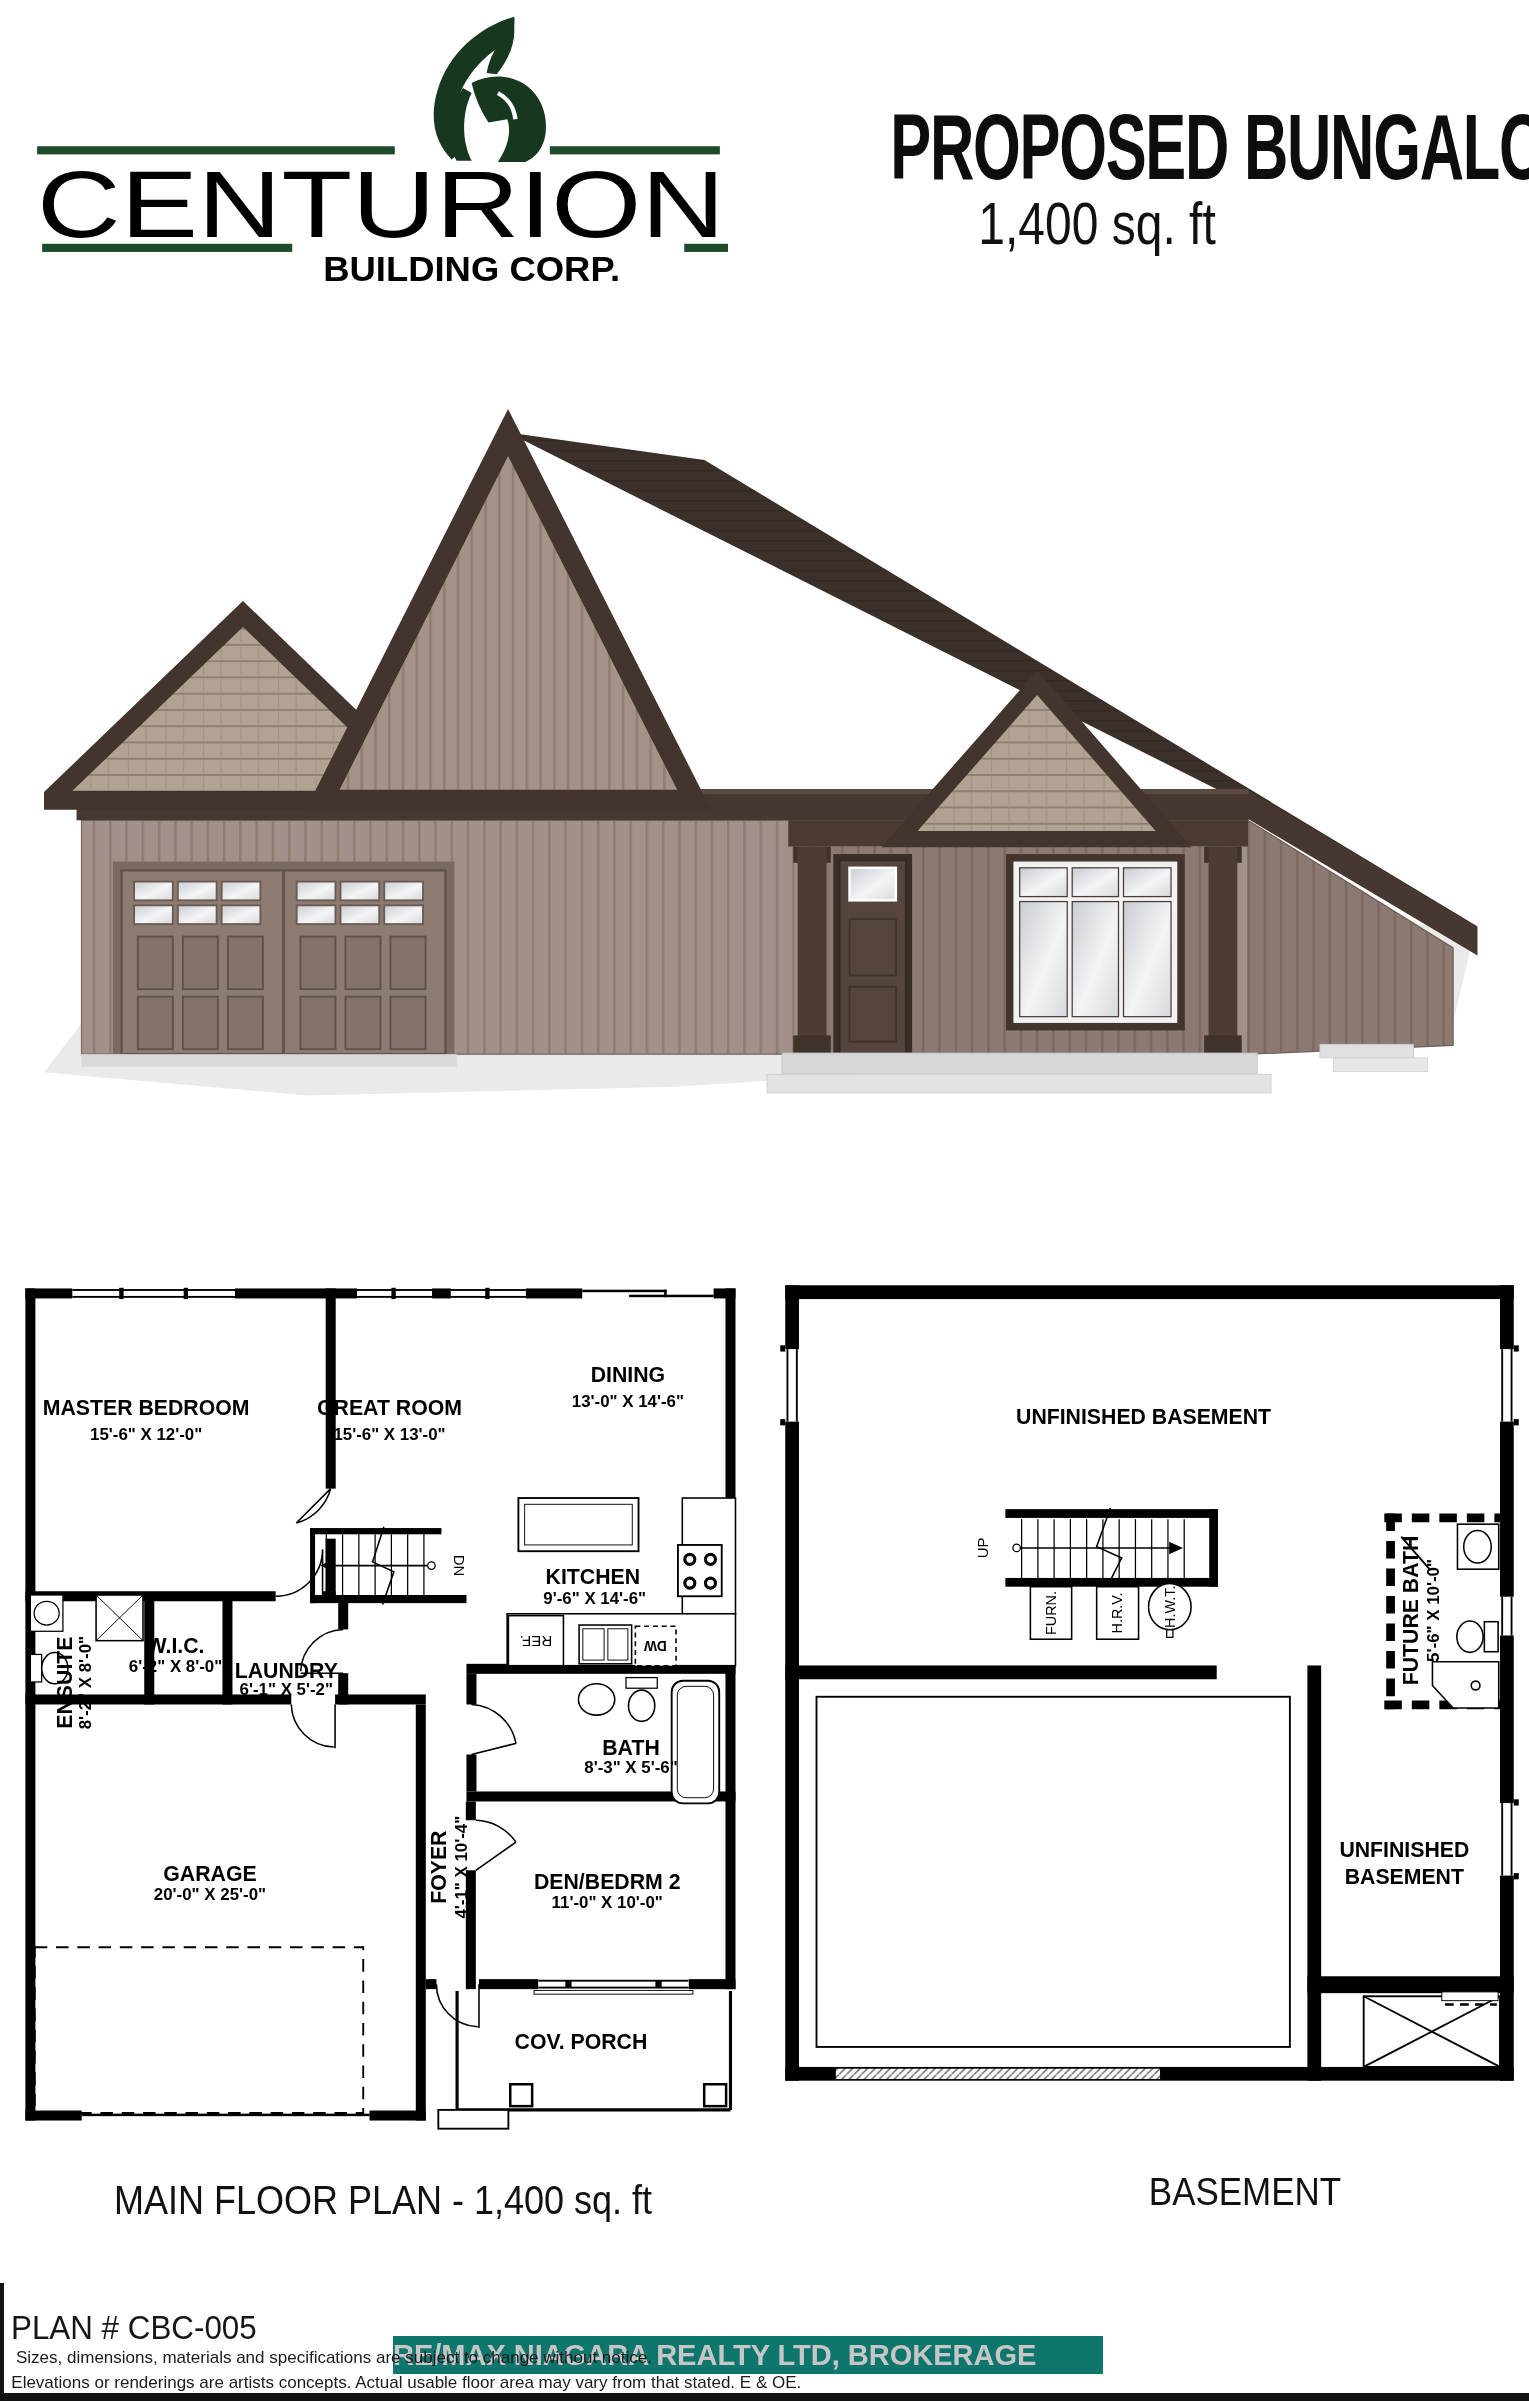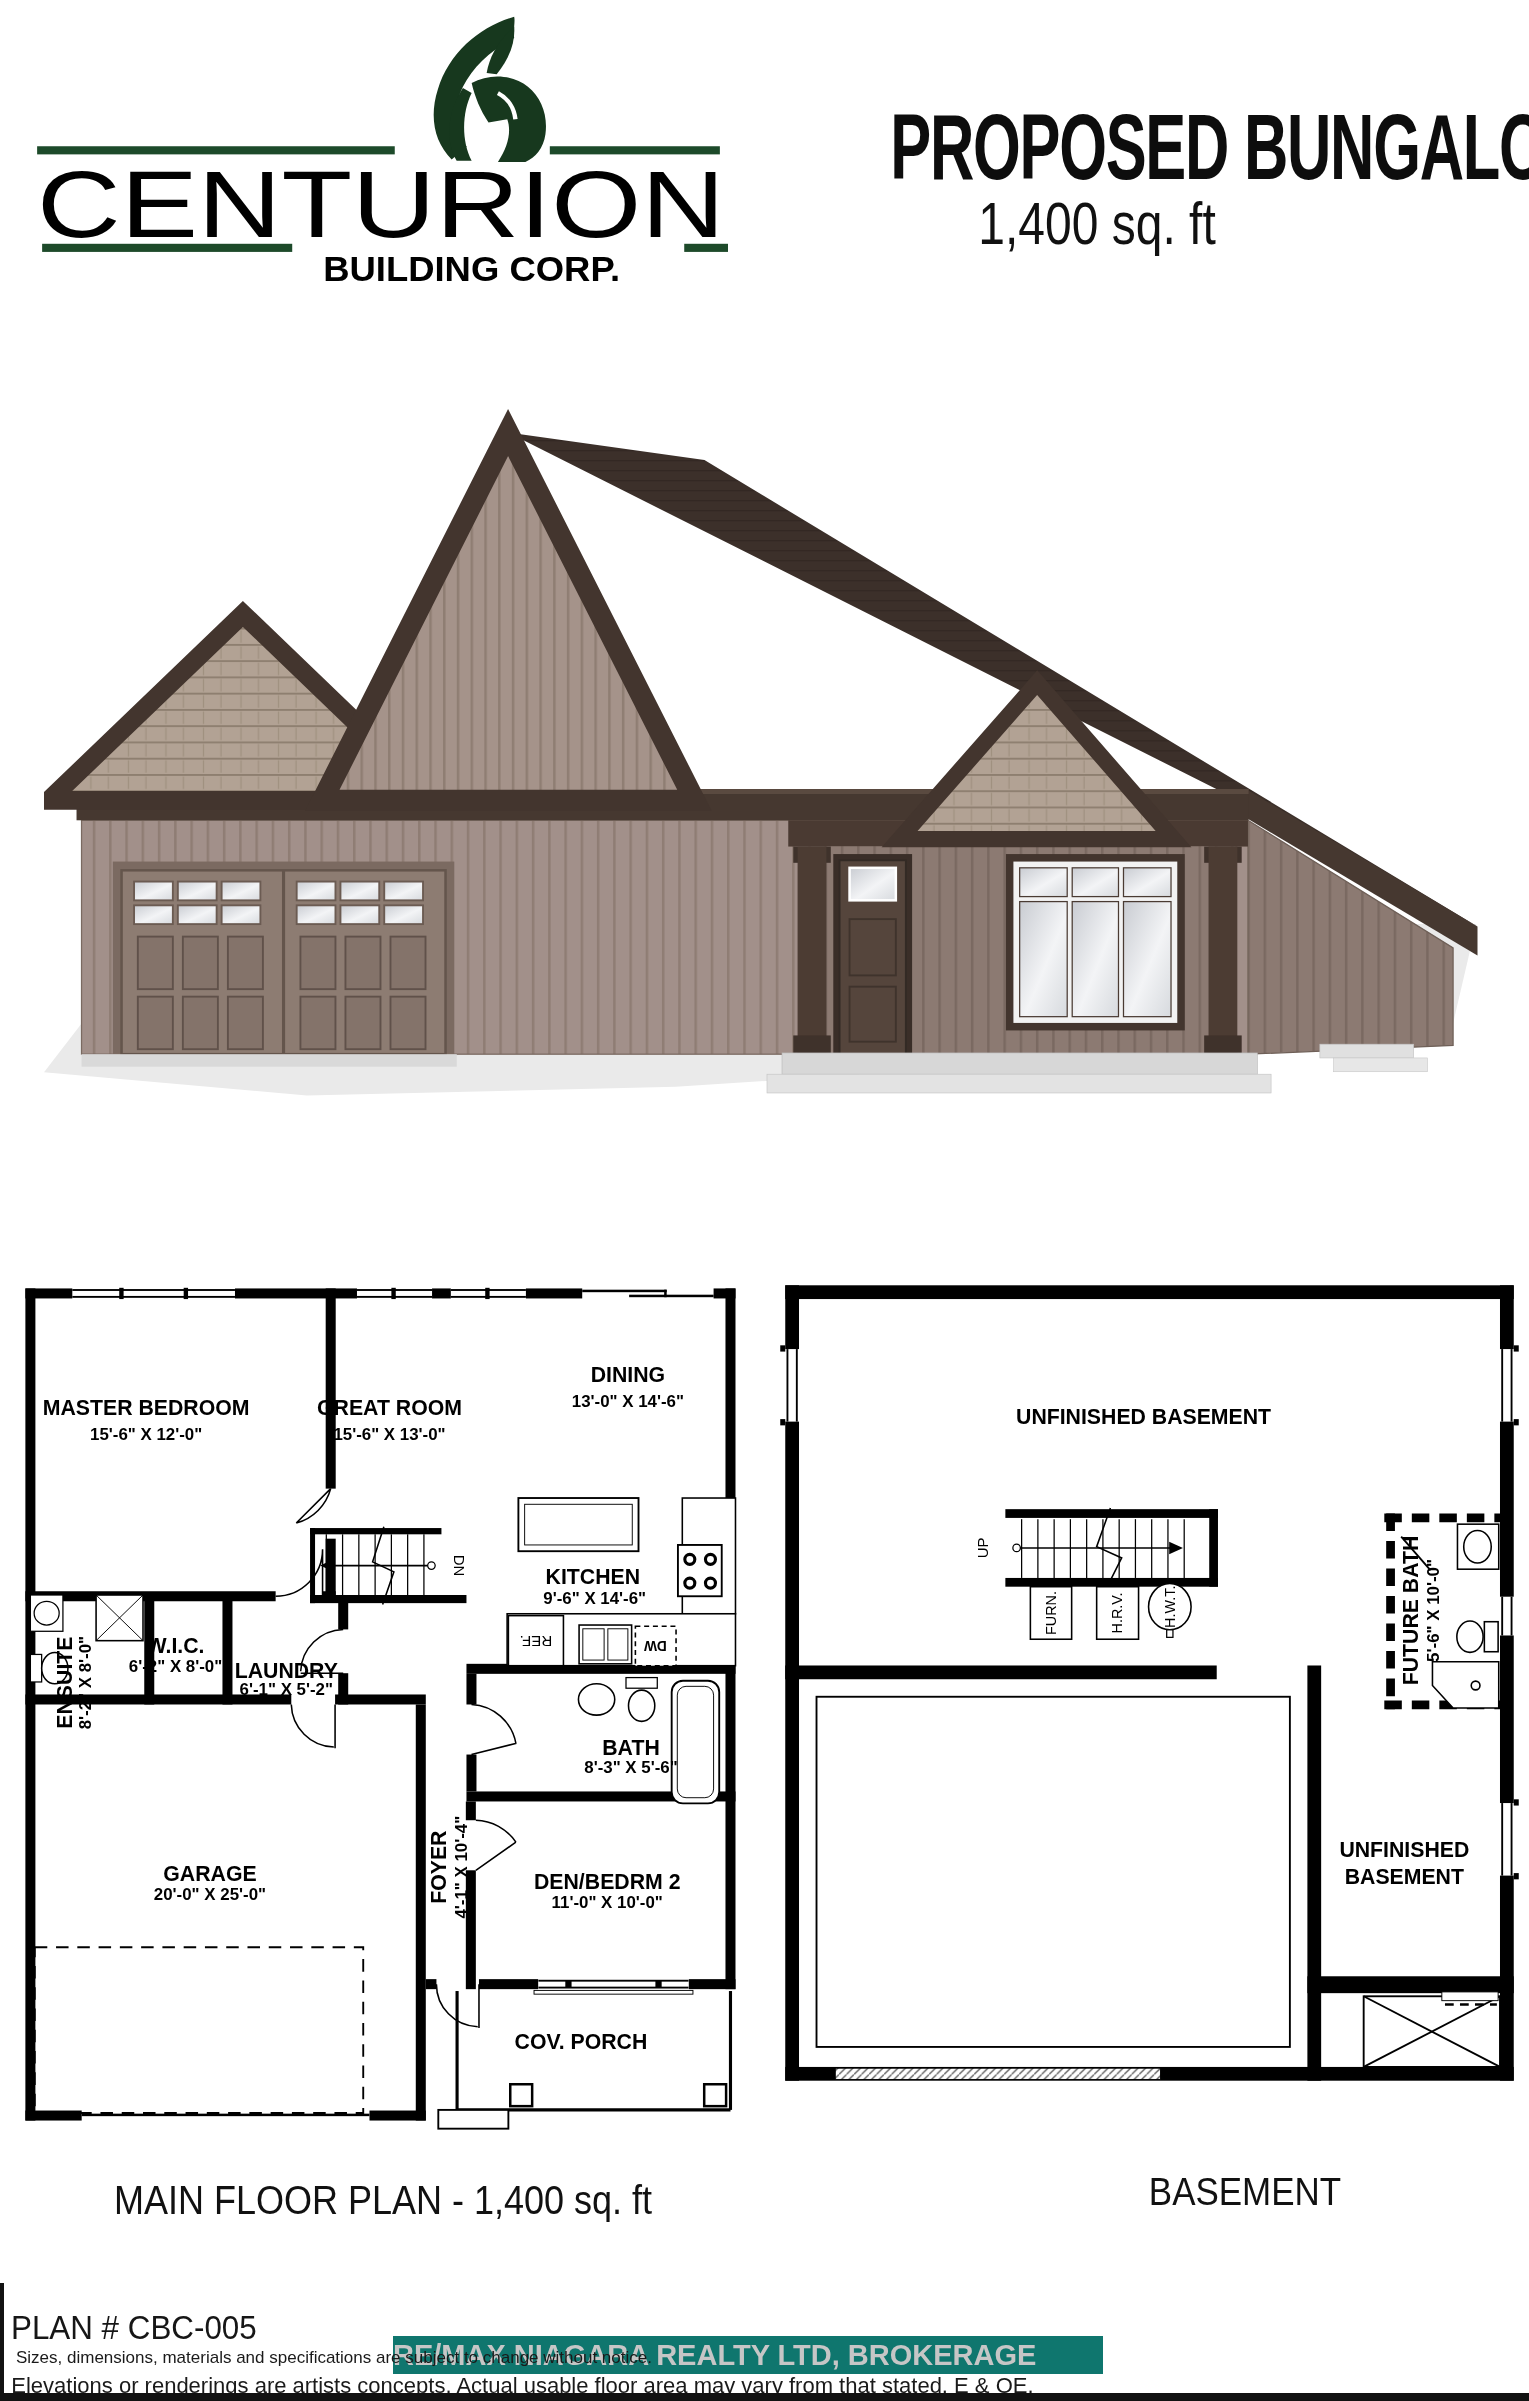--- a/index.html
+++ b/index.html
@@ -18,21 +18,21 @@
   .small{font-weight:400;font-size:24px;}
   .mech{font-weight:400;font-size:23px;}
   
   .caption-main{left:39px;top:2178px;width:688px;text-align:center;font-size:40px;font-weight:400;color:#111;
         transform:scaleX(.9);transform-origin:50% 50%;white-space:nowrap;}
   .caption-base{left:1026px;top:2171px;width:438px;text-align:center;font-size:38px;font-weight:400;color:#111;
         transform:scaleX(.92);transform-origin:50% 50%;white-space:nowrap;}
   .plan-num{left:11.3px;top:2309px;font-size:33px;font-weight:400;color:#161616;transform:scaleX(.95);
         transform-origin:0 0;white-space:nowrap;}
   .disc1{left:16px;top:2348px;font-size:17px;color:#1a1a1a;white-space:nowrap;z-index:3;}
-  .disc2{left:11.3px;top:2373px;font-size:22px;color:#1a1a1a;white-space:nowrap;z-index:3;}
+  .disc2{left:11.3px;top:2373px;font-size:17px;color:#1a1a1a;white-space:nowrap;z-index:3;}
   .watermark{left:393px;top:2336px;width:710px;height:38px;background:#0f766e;color:#c6c6c6;
         font-size:29px;font-weight:700;line-height:38px;white-space:nowrap;overflow:hidden;z-index:2;}
   .bottom-bar{left:0;top:2393px;width:1529px;height:8.8px;background:#121212;z-index:4;}
   .left-border{left:0;top:2283px;width:3.8px;height:119px;background:#121212;}
 </style>
 </head>
 <body>
 
 <div class="page">
 

